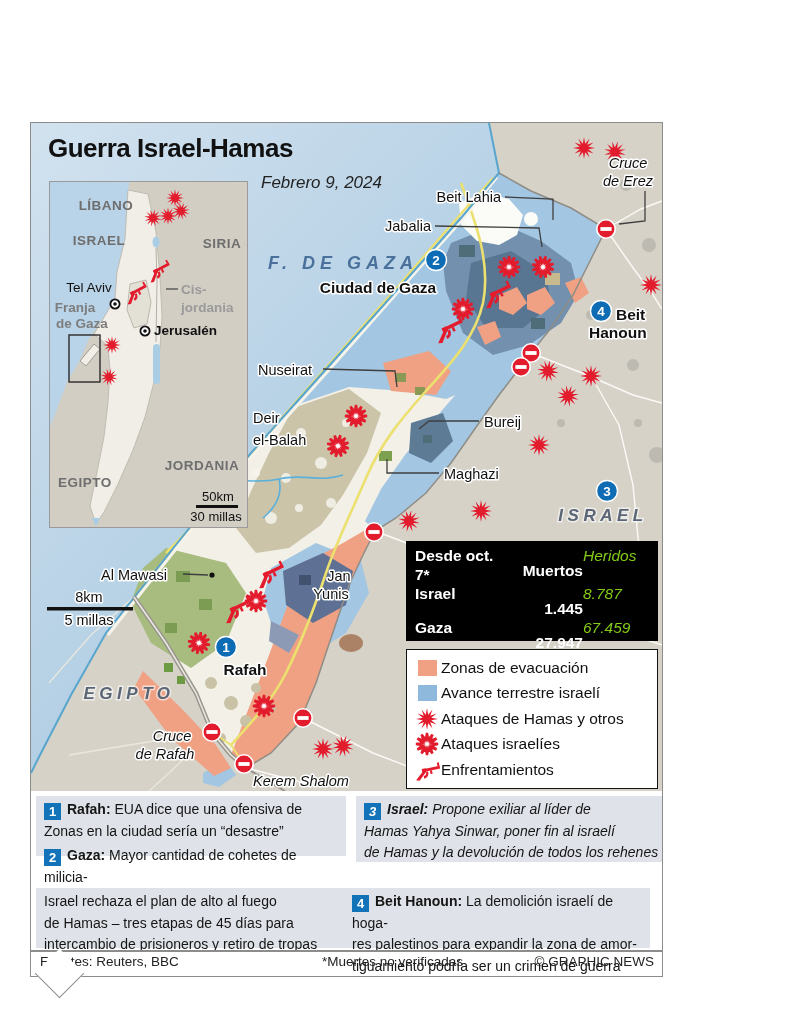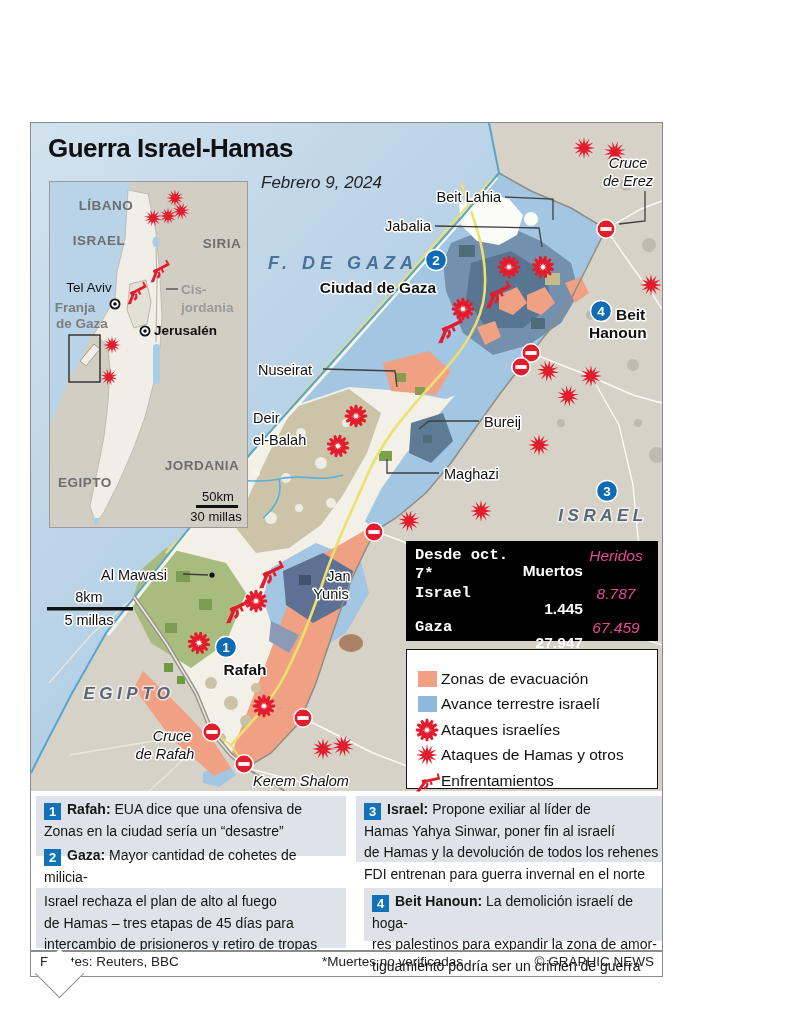--- a/index.html
+++ b/index.html
@@ -12,27 +12,27 @@
         transform:rotate(45deg);z-index:3;}
   .mapsvg{position:absolute;left:0;top:0;}
   .title{position:absolute;left:17px;top:10px;font-size:26px;font-weight:bold;letter-spacing:-0.5px;}
   .date{position:absolute;left:230px;top:50px;font-size:17px;font-style:italic;color:#222;}
   .inset{position:absolute;left:18px;top:58px;width:197px;height:345px;border:1px solid #9a9a9a;
          box-sizing:content-box;background:#cfe2f0;}
   
   .ctable{position:absolute;left:375px;top:418px;width:252px;height:100px;background:#000;color:#fff;
           box-sizing:border-box;padding:5px 9px 4px 9px;font-size:15.5px;line-height:19px;}
   .crow{display:grid;grid-template-columns:1fr 74px 66px;}
-  .crow .c1{font-weight:bold;text-align:left;font-family:Liberation Mono, monospace;}
+  .crow .c1{font-weight:bold;text-align:left;}
   .crow .c2{font-weight:bold;text-align:right;margin-top:15px;}
-  .crow .c3{font-style:italic;text-align:center;color:#ec4899;}
+  .crow .c3{font-style:italic;text-align:left;color:#84cc16;}
   .crow.hdr .c3{font-weight:normal;}
   
   .legend{position:absolute;left:375px;top:526px;width:252px;height:140px;background:#fff;
-          border:1.5px solid #111;box-sizing:border-box;padding:16px 6px;}
+          border:1.5px solid #111;box-sizing:border-box;padding:5px 6px;}
   .lrow{display:flex;align-items:center;height:25.5px;}
   .lswatch{width:28px;display:flex;justify-content:center;align-items:center;flex:0 0 28px;}
   .lrow .txt{font-size:15.5px;color:#111;}
   .sw{width:19px;height:16px;display:inline-block;}
   
   .note{position:absolute;box-sizing:border-box;padding:3px 8px;font-size:14px;line-height:21.5px;color:#151515;}
   .note.gray{background:#dfe2e9;}
   .badge{display:inline-block;width:17px;height:17px;background:#1273b9;color:#fff;font-weight:bold;
          font-size:13px;line-height:17px;text-align:center;margin-right:6px;vertical-align:-2px;}
   .badge:empty{display:none;}
@@ -406,32 +406,32 @@
       </div>
       <div class="lrow">
         <span class="lswatch">
             <span class="sw" style="background:#8fb8dd"></span>
           </span>
         <span class="txt">Avance terrestre israelí</span>
       </div>
       <div class="lrow">
         <span class="lswatch">
           <svg width="26" height="26" viewBox="-13 -13 26 26">
+              <use href="#burstS" fill="#e31c2d"></use>
+            </svg>
+        </span>
+        <span class="txt">Ataques de Hamas y otros</span>
+      </div>
+      <div class="lrow">
+        <span class="lswatch">
+          <svg width="26" height="26" viewBox="-13 -13 26 26">
               <use href="#burstO"></use>
             </svg>
         </span>
         <span class="txt">Ataques israelíes</span>
-      </div>
-      <div class="lrow">
-        <span class="lswatch">
-          <svg width="26" height="26" viewBox="-13 -13 26 26">
-              <use href="#burstS" fill="#e31c2d"></use>
-            </svg>
-        </span>
-        <span class="txt">Ataques de Hamas y otros</span>
       </div>
       <div class="lrow">
         <span class="lswatch">
           <svg width="32" height="24" viewBox="-17 -12 34 24">
               <use href="#rifleG" transform="rotate(-12)"></use>
             </svg>
         </span>
         <span class="txt">Enfrentamientos</span>
       </div>
     </div>
@@ -442,29 +442,26 @@
     </div>
     <div class="note" style="left:5px;top:719px;width:310px;height:44px;">
       <div><span class="badge">2</span><b>Gaza:</b> <span>Mayor cantidad de cohetes de milicia-</span></div>
       <div>nos palestinos hacia el sur de Israel desde dic</div>
     </div>
     <div class="note gray" style="left:5px;top:765px;width:310px;height:60px;">
       <div>Israel rechaza el plan de alto al fuego</div>
       <div>de Hamas – tres etapas de 45 días para</div>
       <div>intercambio de prisioneros y retiro de tropas</div>
     </div>
-    <div class="note gray" style="left:325px;top:673px;width:322px;height:66px;">
+    <div class="note gray" style="left:325px;top:673px;width:322px;height:66px;font-style:italic;">
       <div><span class="badge">3</span><b>Israel:</b> <span>Propone exiliar al líder de</span></div>
       <div>Hamas Yahya Sinwar, poner fin al israelí</div>
       <div>de Hamas y la devolución de todos los rehenes</div>
     </div>
-    <div class="note" style="left:325px;top:741px;width:306px;height:22px;padding-top:0;">
-      <div>FDI entrenan para guerra invernal en el norte</div>
-    </div>
-    <div class="note gray" style="left:333px;top:765px;width:306px;height:53px;">
+    <div class="note gray" style="left:313px;top:765px;width:306px;height:60px;">
       <div><span class="badge">4</span><b>Beit Hanoun:</b> <span>La demolición israelí de hoga-</span></div>
       <div>res palestinos para expandir la zona de amor-</div>
       <div>tiguamiento podría ser un crimen de guerra</div>
     </div>
 
     <div class="fdiv"></div>
     <div class="footer">
       <span class="src">Fuentes: Reuters, BBC</span>
       <span class="note-c">*Muertes no verificadas</span>
       <span class="credit">© GRAPHIC NEWS</span>

